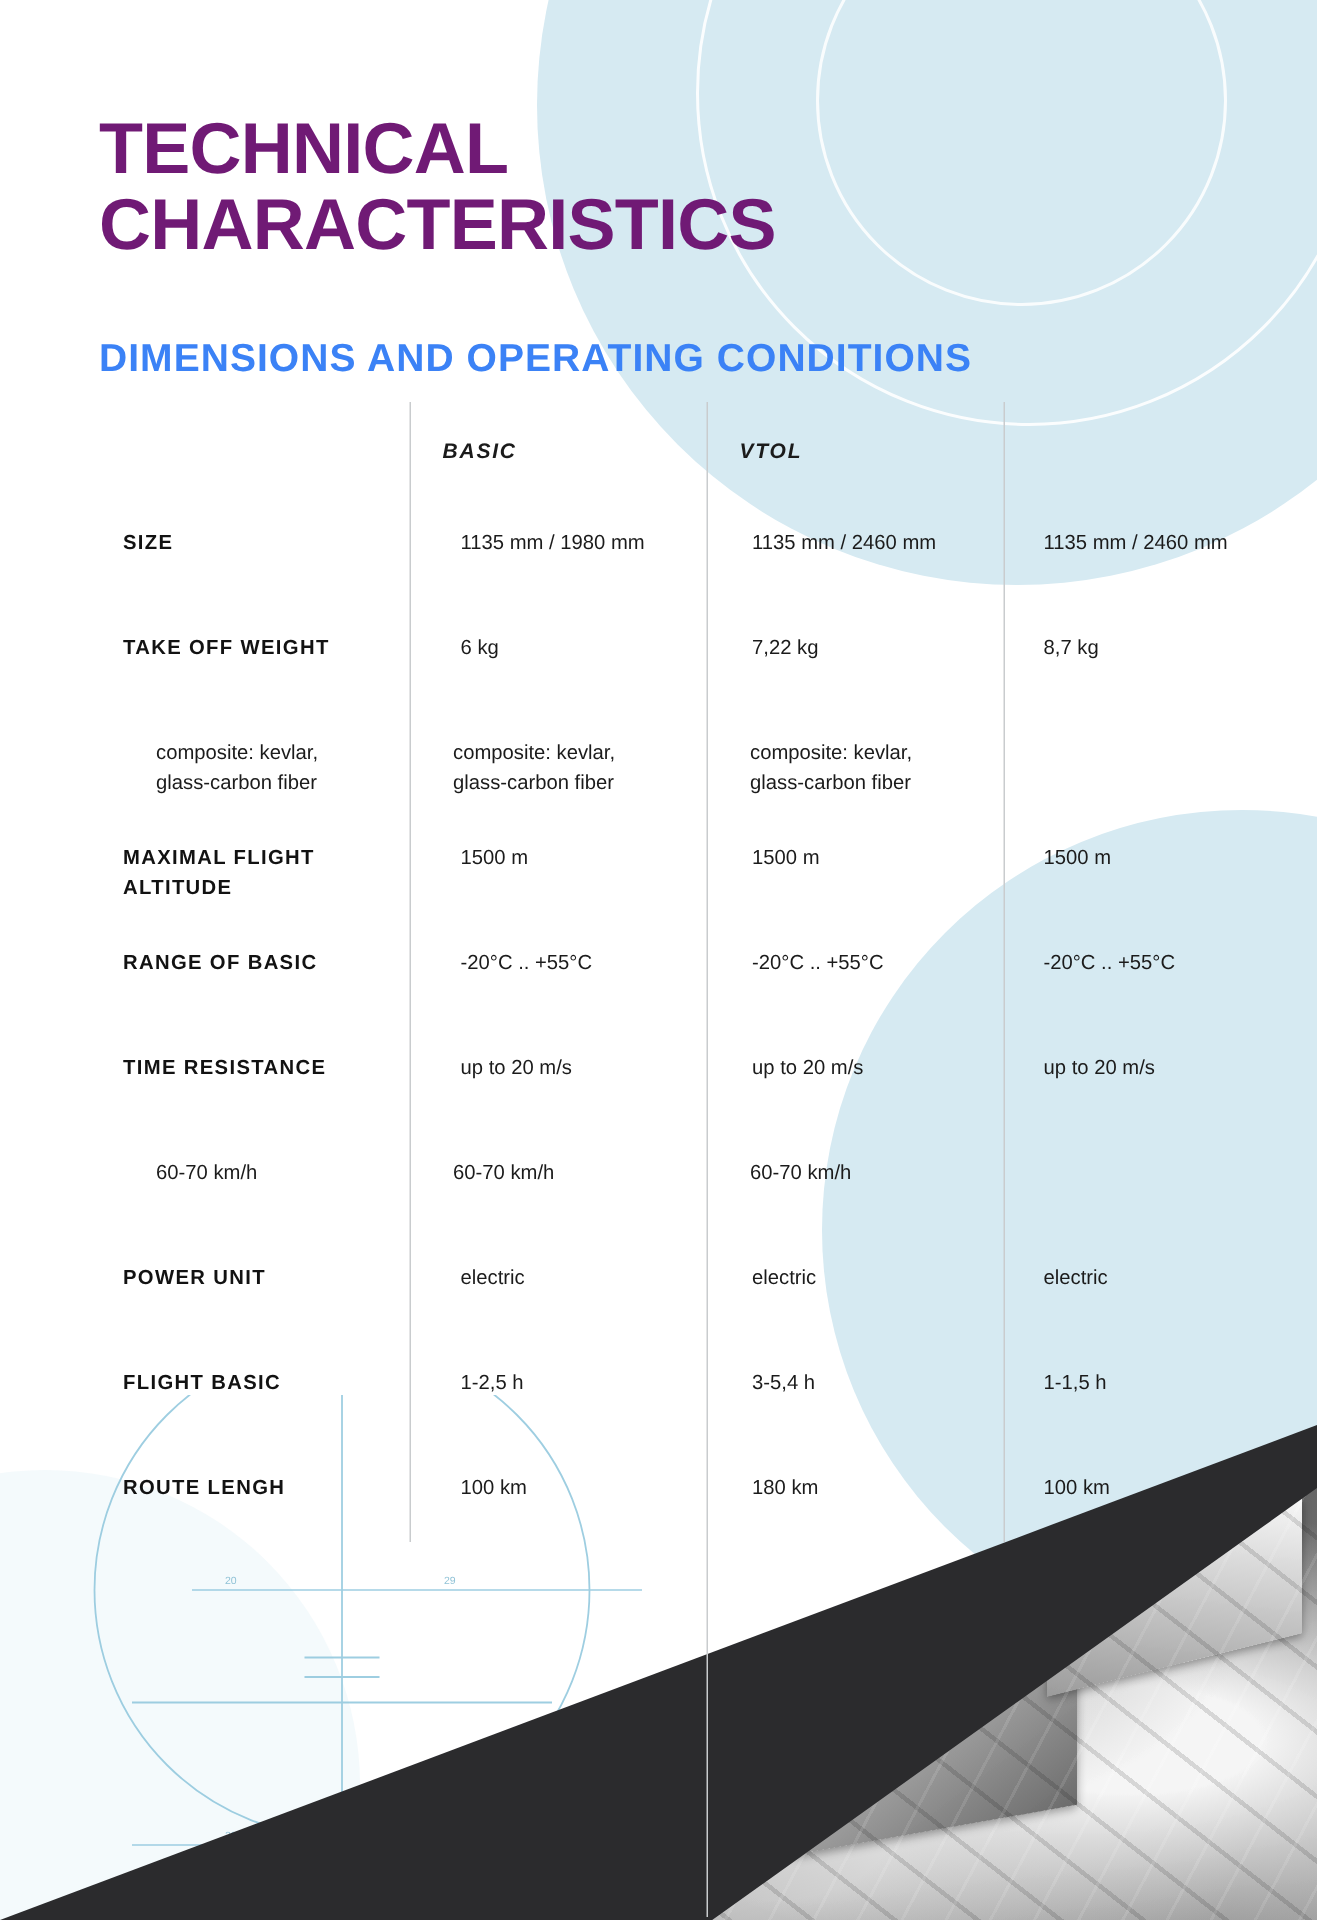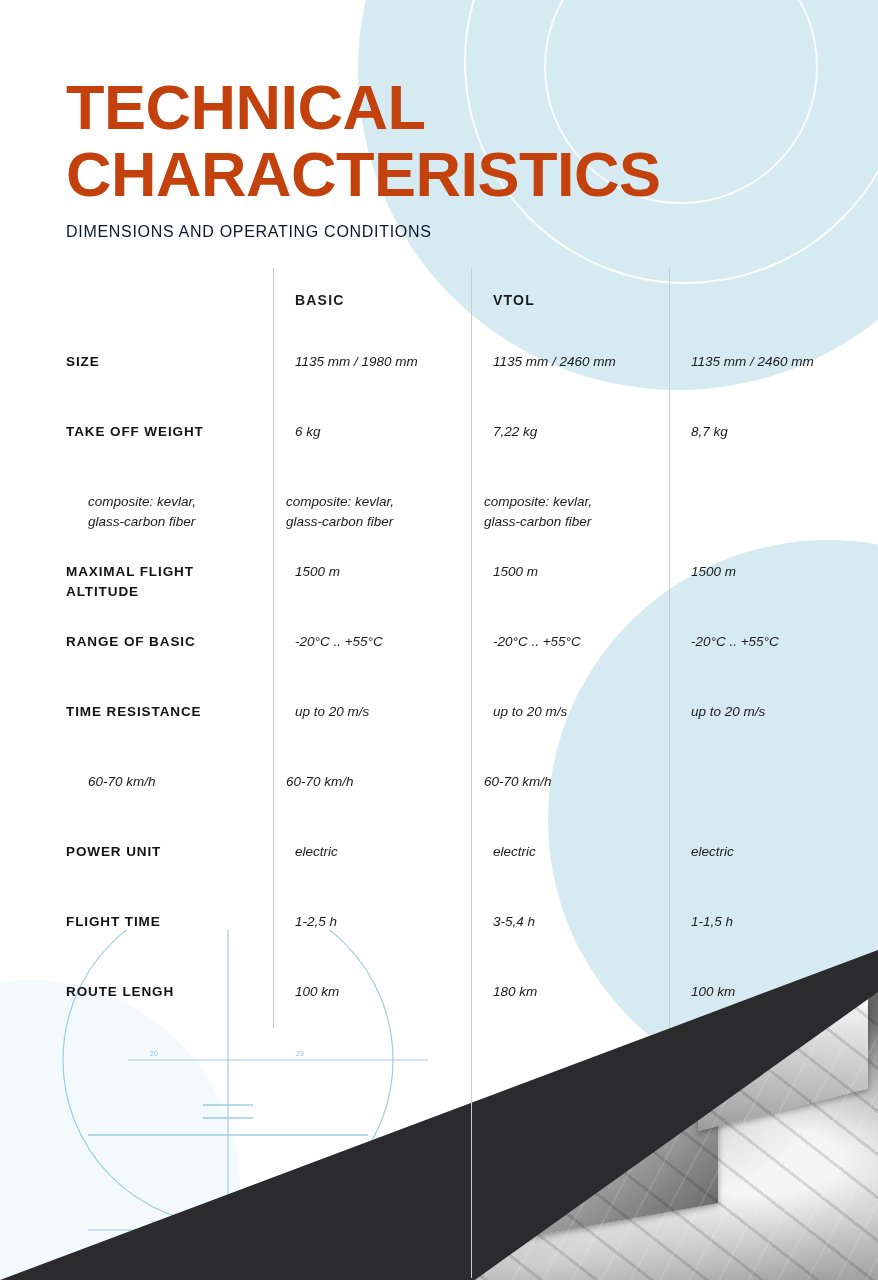--- a/index.html
+++ b/index.html
@@ -131,35 +131,35 @@
 
   
   .content {
     position: relative;
     z-index: 3;
   }
   .title {
     position: absolute;
     left: 66px;
     top: 74px;
-    font-size: 63px;
+    font-size: 48px;
     line-height: 1.07;
     font-weight: bold;
     letter-spacing: -0.5px;
-    color: #c2410c;
+    color: #701a75;
     white-space: pre-line;
   }
   .subtitle {
     position: absolute;
     left: 66px;
     top: 223px;
-    font-size: 16px;
-    font-weight: normal;
+    font-size: 26px;
+    font-weight: bold;
     letter-spacing: .7px;
-    color: #0f172a;
+    color: #3b82f6;
   }
 
   .table {
     position: absolute;
     left: 66px;
     top: 268px;
     width: 802px;
   }
   .vline {
     position: absolute;
@@ -189,30 +189,30 @@
   .cell-val {
     width: 198px;
     padding-left: 22px;
     box-sizing: border-box;
     font-size: 13.5px;
     font-weight: normal;
     color: #1b1b1b;
     line-height: 1.5;
     white-space: pre-line;
   }
-  .head-row { height: 62px; }
+  .head-row { height: 62px; font-style: italic; }
   .head-row .cell-val {
     font-weight: bold;
     letter-spacing: 1.2px;
     font-size: 14px;
     padding-top: 22px;
   }
-  .body-row { min-height: 70px; }
+  .body-row { min-height: 70px; margin-left: 16px; }
   .body-row .cell-label { padding-top: 22px; }
-  .body-row .cell-val { padding-top: 22px; font-style: italic; }
+  .body-row .cell-val { padding-top: 22px; }
 </style>
 </head>
 <body>
 
 <div class="page">
 
   <div class="deco">
     <div class="blob-top"></div>
     <div class="blob-top-inner-ring"></div>
     <div class="blob-top-inner-ring2"></div>
@@ -310,21 +310,21 @@
       </div>
 
       <div class="row body-row">
         <div class="cell-label">POWER UNIT</div>
         <div class="cell-val">electric</div>
         <div class="cell-val">electric</div>
         <div class="cell-val">electric</div>
       </div>
 
       <div class="row body-row">
-        <div class="cell-label">FLIGHT TIME</div>
+        <div class="cell-label">FLIGHT BASIC</div>
         <div class="cell-val">1-2,5 h</div>
         <div class="cell-val">3-5,4 h</div>
         <div class="cell-val">1-1,5 h</div>
       </div>
 
       <div class="row body-row">
         <div class="cell-label">ROUTE LENGH</div>
         <div class="cell-val">100 km</div>
         <div class="cell-val">180 km</div>
         <div class="cell-val">100 km</div>

